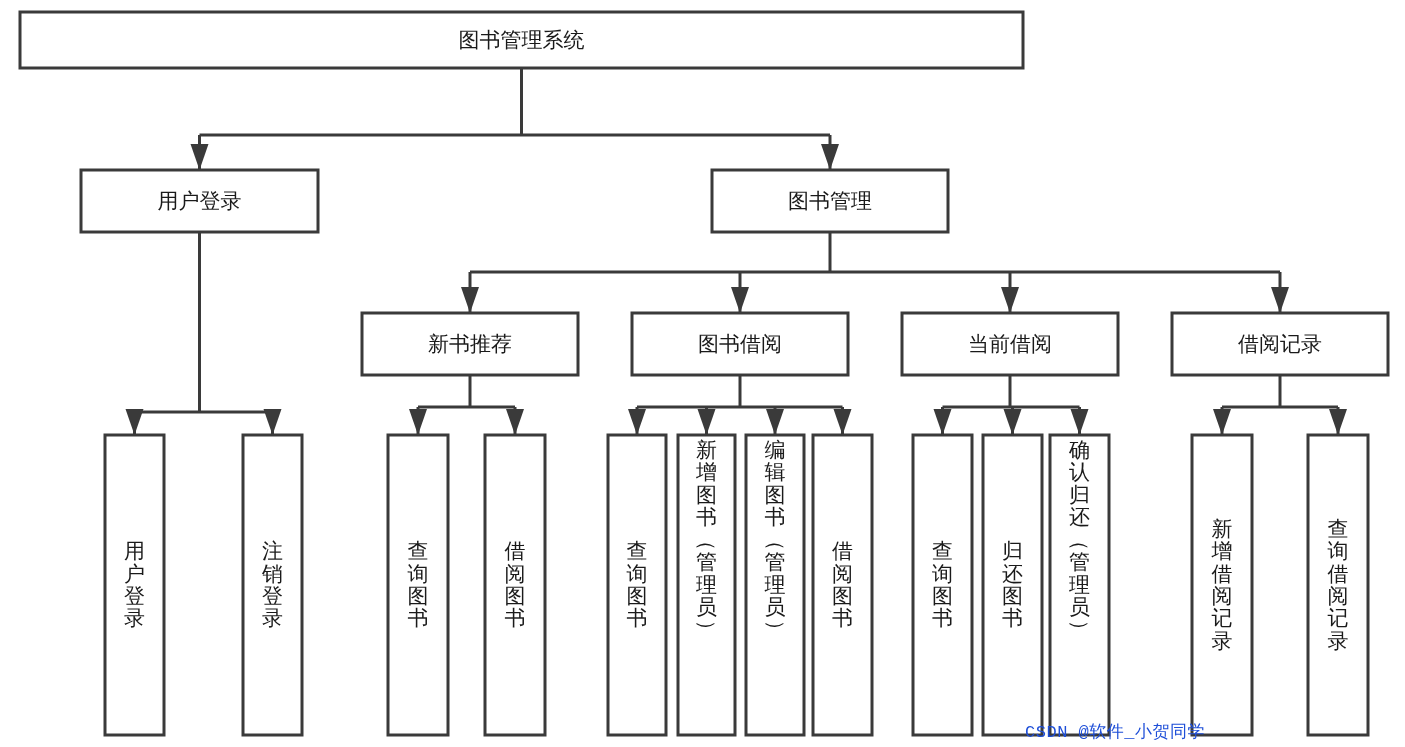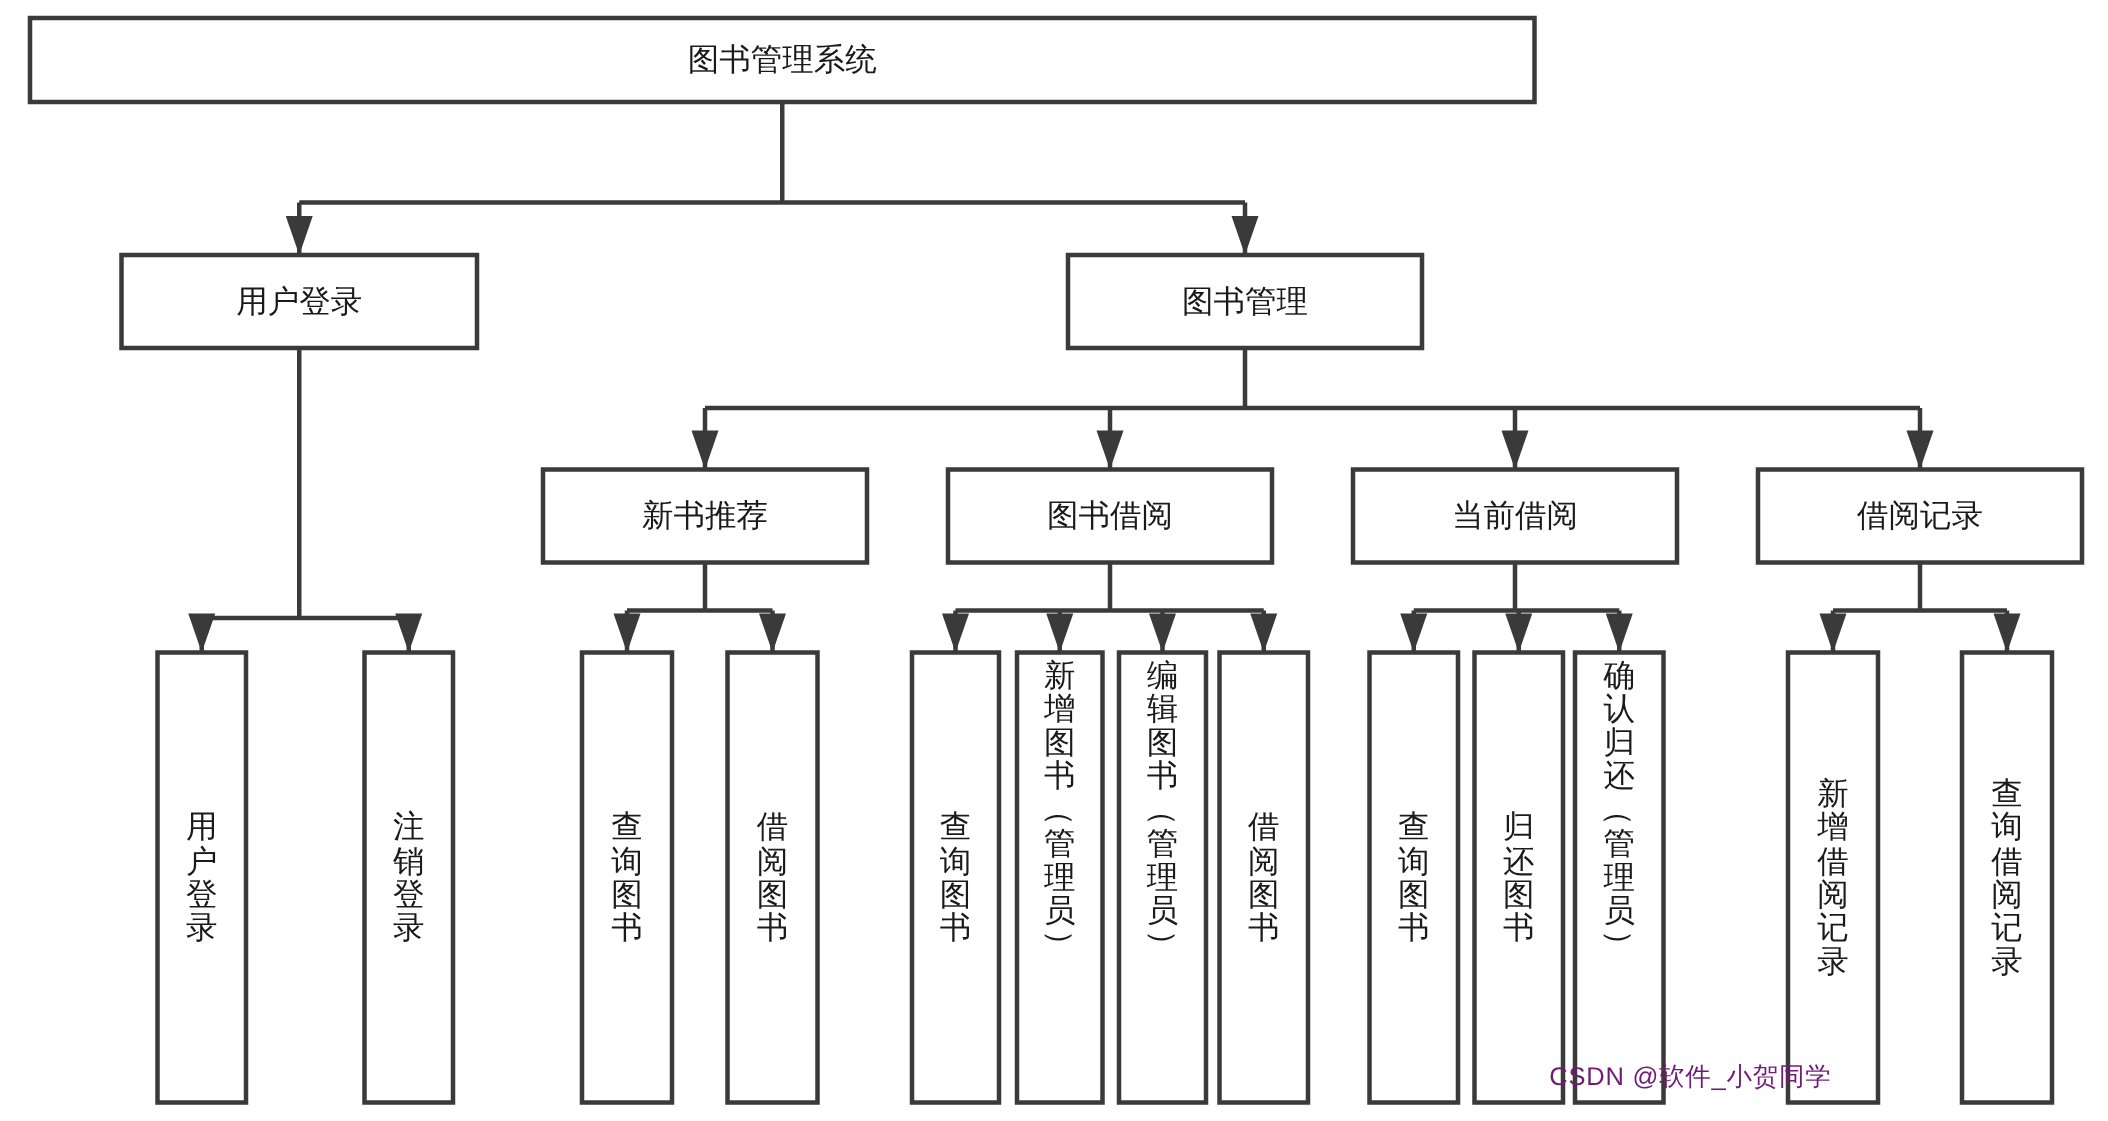--- a/index.html
+++ b/index.html
@@ -11,21 +11,20 @@
     width: 1405px;
     height: 747px;
     font-family: "DejaVu Sans", "Liberation Sans", sans-serif;
     overflow: hidden;
   }
   #diagram-root {
     position: relative;
     width: 1215px;
     height: 747px;
     background: #ffffff;
-    padding-left: 16px;
   }
   svg#tree-svg {
     position: absolute;
     top: 0;
     left: 0;
     width: 1405px;
     height: 747px;
   }
   .node-box {
     fill: #ffffff;
@@ -65,24 +64,24 @@
     padding-top: 4px;
     box-sizing: border-box;
   }
   .vert-char {
     display: block;
     text-align: center;
   }
   #watermark {
     position: absolute;
     right: 10px;
-    bottom: 18px;
+    bottom: 4px;
     font-size: 17px;
-    color: #701a75;
-    font-family: Liberation Sans, sans-serif;
+    color: #1d4ed8;
+    font-family: Liberation Mono, monospace;
     white-space: nowrap;
     letter-spacing: 0.5px;
   }
 </style>
 </head>
 <body>
 
 <div id="diagram-root">
   <svg id="tree-svg" viewBox="0 0 1405 747">
     <g id="connectors-layer">

